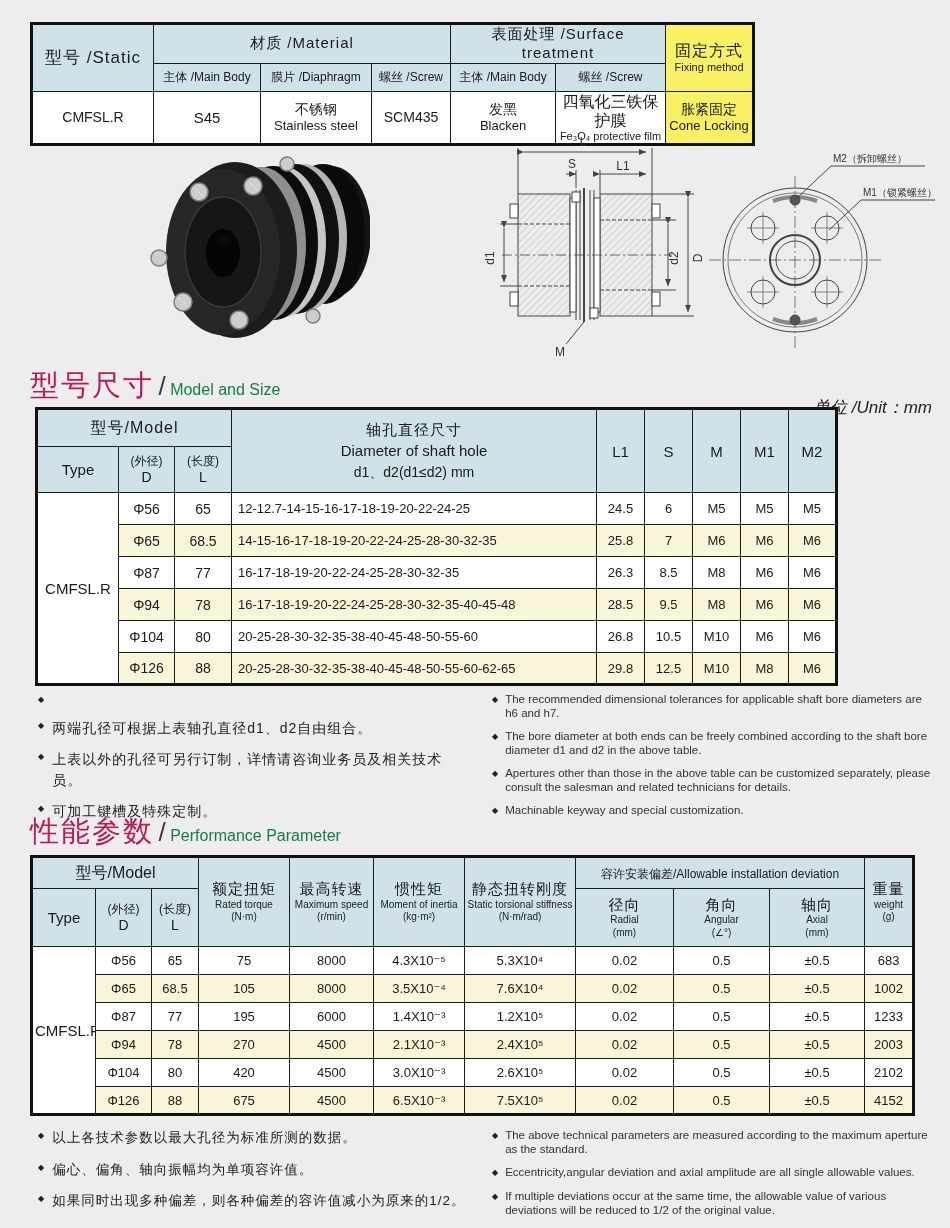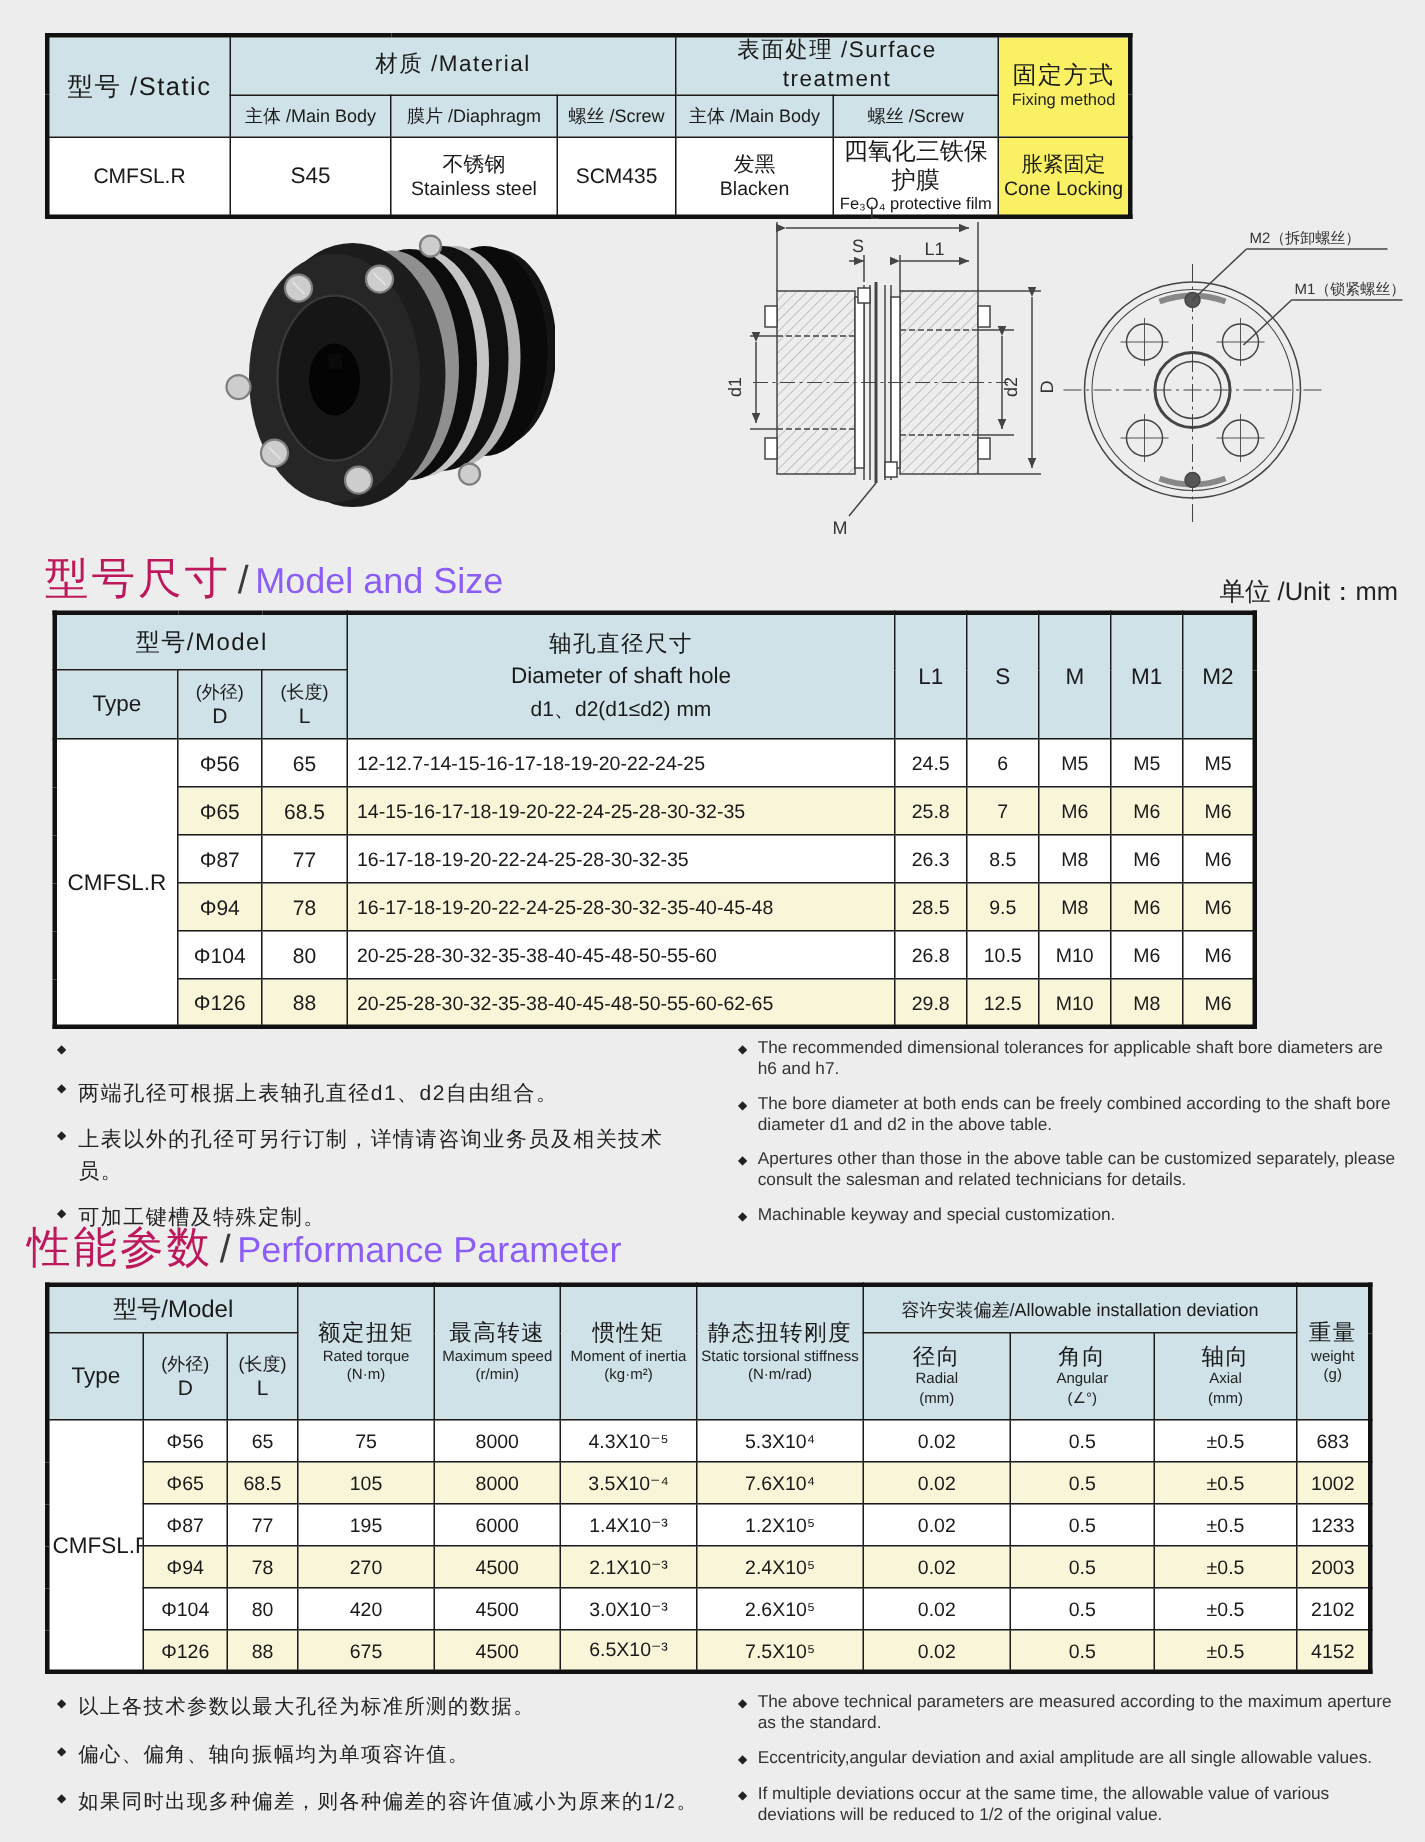--- a/index.html
+++ b/index.html
@@ -17,21 +17,21 @@
   .h-zh{font-size:15px;letter-spacing:1px;line-height:1.25;}
   .h-zh-sm{font-size:12px;line-height:1.2;}
   .h-en{font-size:10px;line-height:1.25;color:#222;}
   .cell-md{font-size:14px;}
   .cell-sm{font-size:13px;}
   .two-line{line-height:1.2;}
   .holes{text-align:left;padding-left:6px;font-size:13px;white-space:nowrap;}
   .sec-title{white-space:nowrap;}
   .sec-title .zh{font-size:29px;color:#be185d;font-weight:500;letter-spacing:2px;}
   .sec-title .slash{font-size:26px;color:#3a3a3a;}
-  .sec-title .en{font-size:24px;color:#8b5cf6;}
+  .sec-title .en{font-size:16px;color:#15803d;}
   .unit-label{font-size:17px;color:#222;}
   .note-row{display:flex;align-items:flex-start;}
   .blt{flex:0 0 auto;font-size:8px;line-height:1.9;margin-right:7px;color:#222;}
   .note-zh{font-size:14px;color:#222;letter-spacing:1px;line-height:1.45;}
   .note-zh .note-row{margin-bottom:11px;}
   .note-en{font-size:11.5px;color:#333;line-height:1.22;}
   .note-en .note-row{margin-bottom:9px;}
   .note-zh2{font-size:13.5px;}
   .note-zh2 .note-row{margin-bottom:12px;}
   svg text{font-family:"Liberation Sans","DejaVu Sans",sans-serif;}
@@ -228,21 +228,21 @@
     </g>
     <text class="lead-t" x="138" y="14">M2（拆卸螺丝）</text>
     <text class="lead-t" x="168" y="48">M1（锁紧螺丝）</text>
   </svg>
 
   <div class="abs sec-title" style="left:30px;top:366px;">
     <span class="zh">型号尺寸</span>
     <span class="slash">/</span>
     <span class="en">Model and Size</span>
   </div>
-  <div class="abs unit-label" style="right:18px;top:383px;">单位 /Unit：mm</div>
+  <div class="abs unit-label" style="right:18px;top:396px;font-style:italic;">单位 /Unit：mm</div>
 
   <table class="abs t-outer" style="left:35px;top:407px;width:800px;">
     <colgroup>
       <col style="width:82px">
         <col style="width:56px">
         <col style="width:57px">
         <col style="width:365px">
       <col style="width:48px">
         <col style="width:48px">
         <col style="width:48px">
@@ -367,21 +367,21 @@
     <div class="note-row">
         <span class="blt">◆</span>
         <span>Apertures other than those in the above table can be customized separately, please consult the salesman and related technicians for details.</span>
       </div>
     <div class="note-row">
         <span class="blt">◆</span>
         <span>Machinable keyway and special customization.</span>
       </div>
   </div>
 
-  <div class="abs sec-title" style="left:18px;top:812px;">
+  <div class="abs sec-title" style="left:30px;top:812px;">
     <span class="zh">性能参数</span>
     <span class="slash">/</span>
     <span class="en">Performance Parameter</span>
   </div>
 
   <table class="abs t-outer" style="left:30px;top:855px;width:882px;">
     <colgroup>
       <col style="width:64px">
         <col style="width:56px">
         <col style="width:47px">

